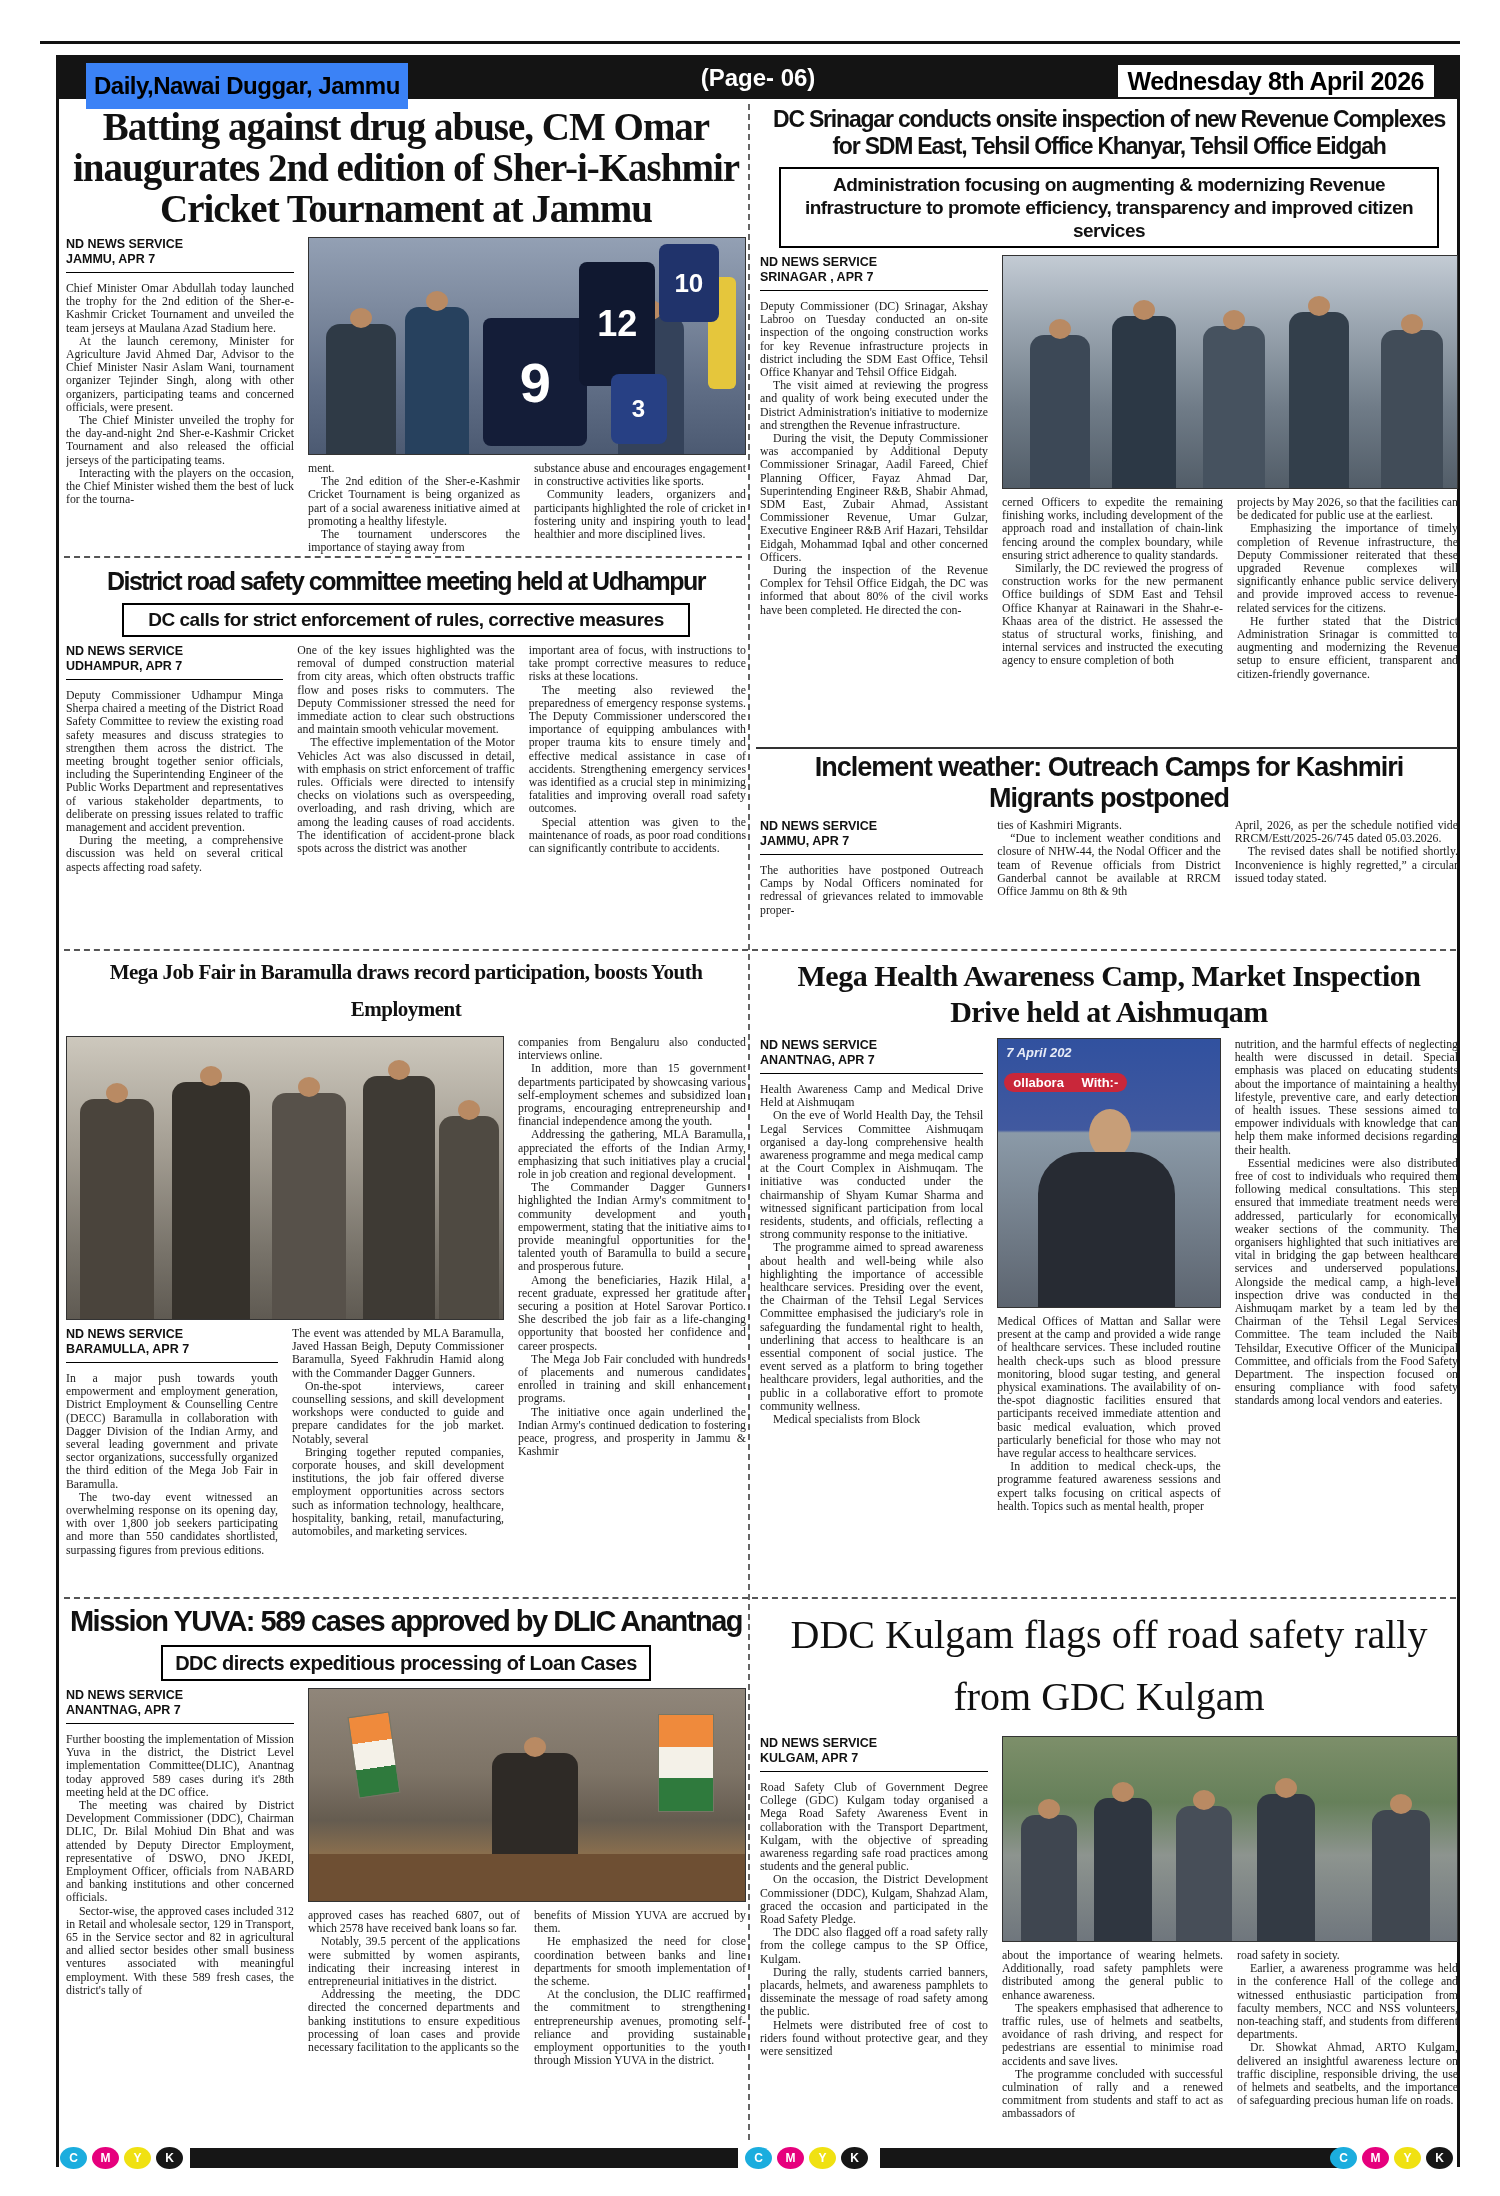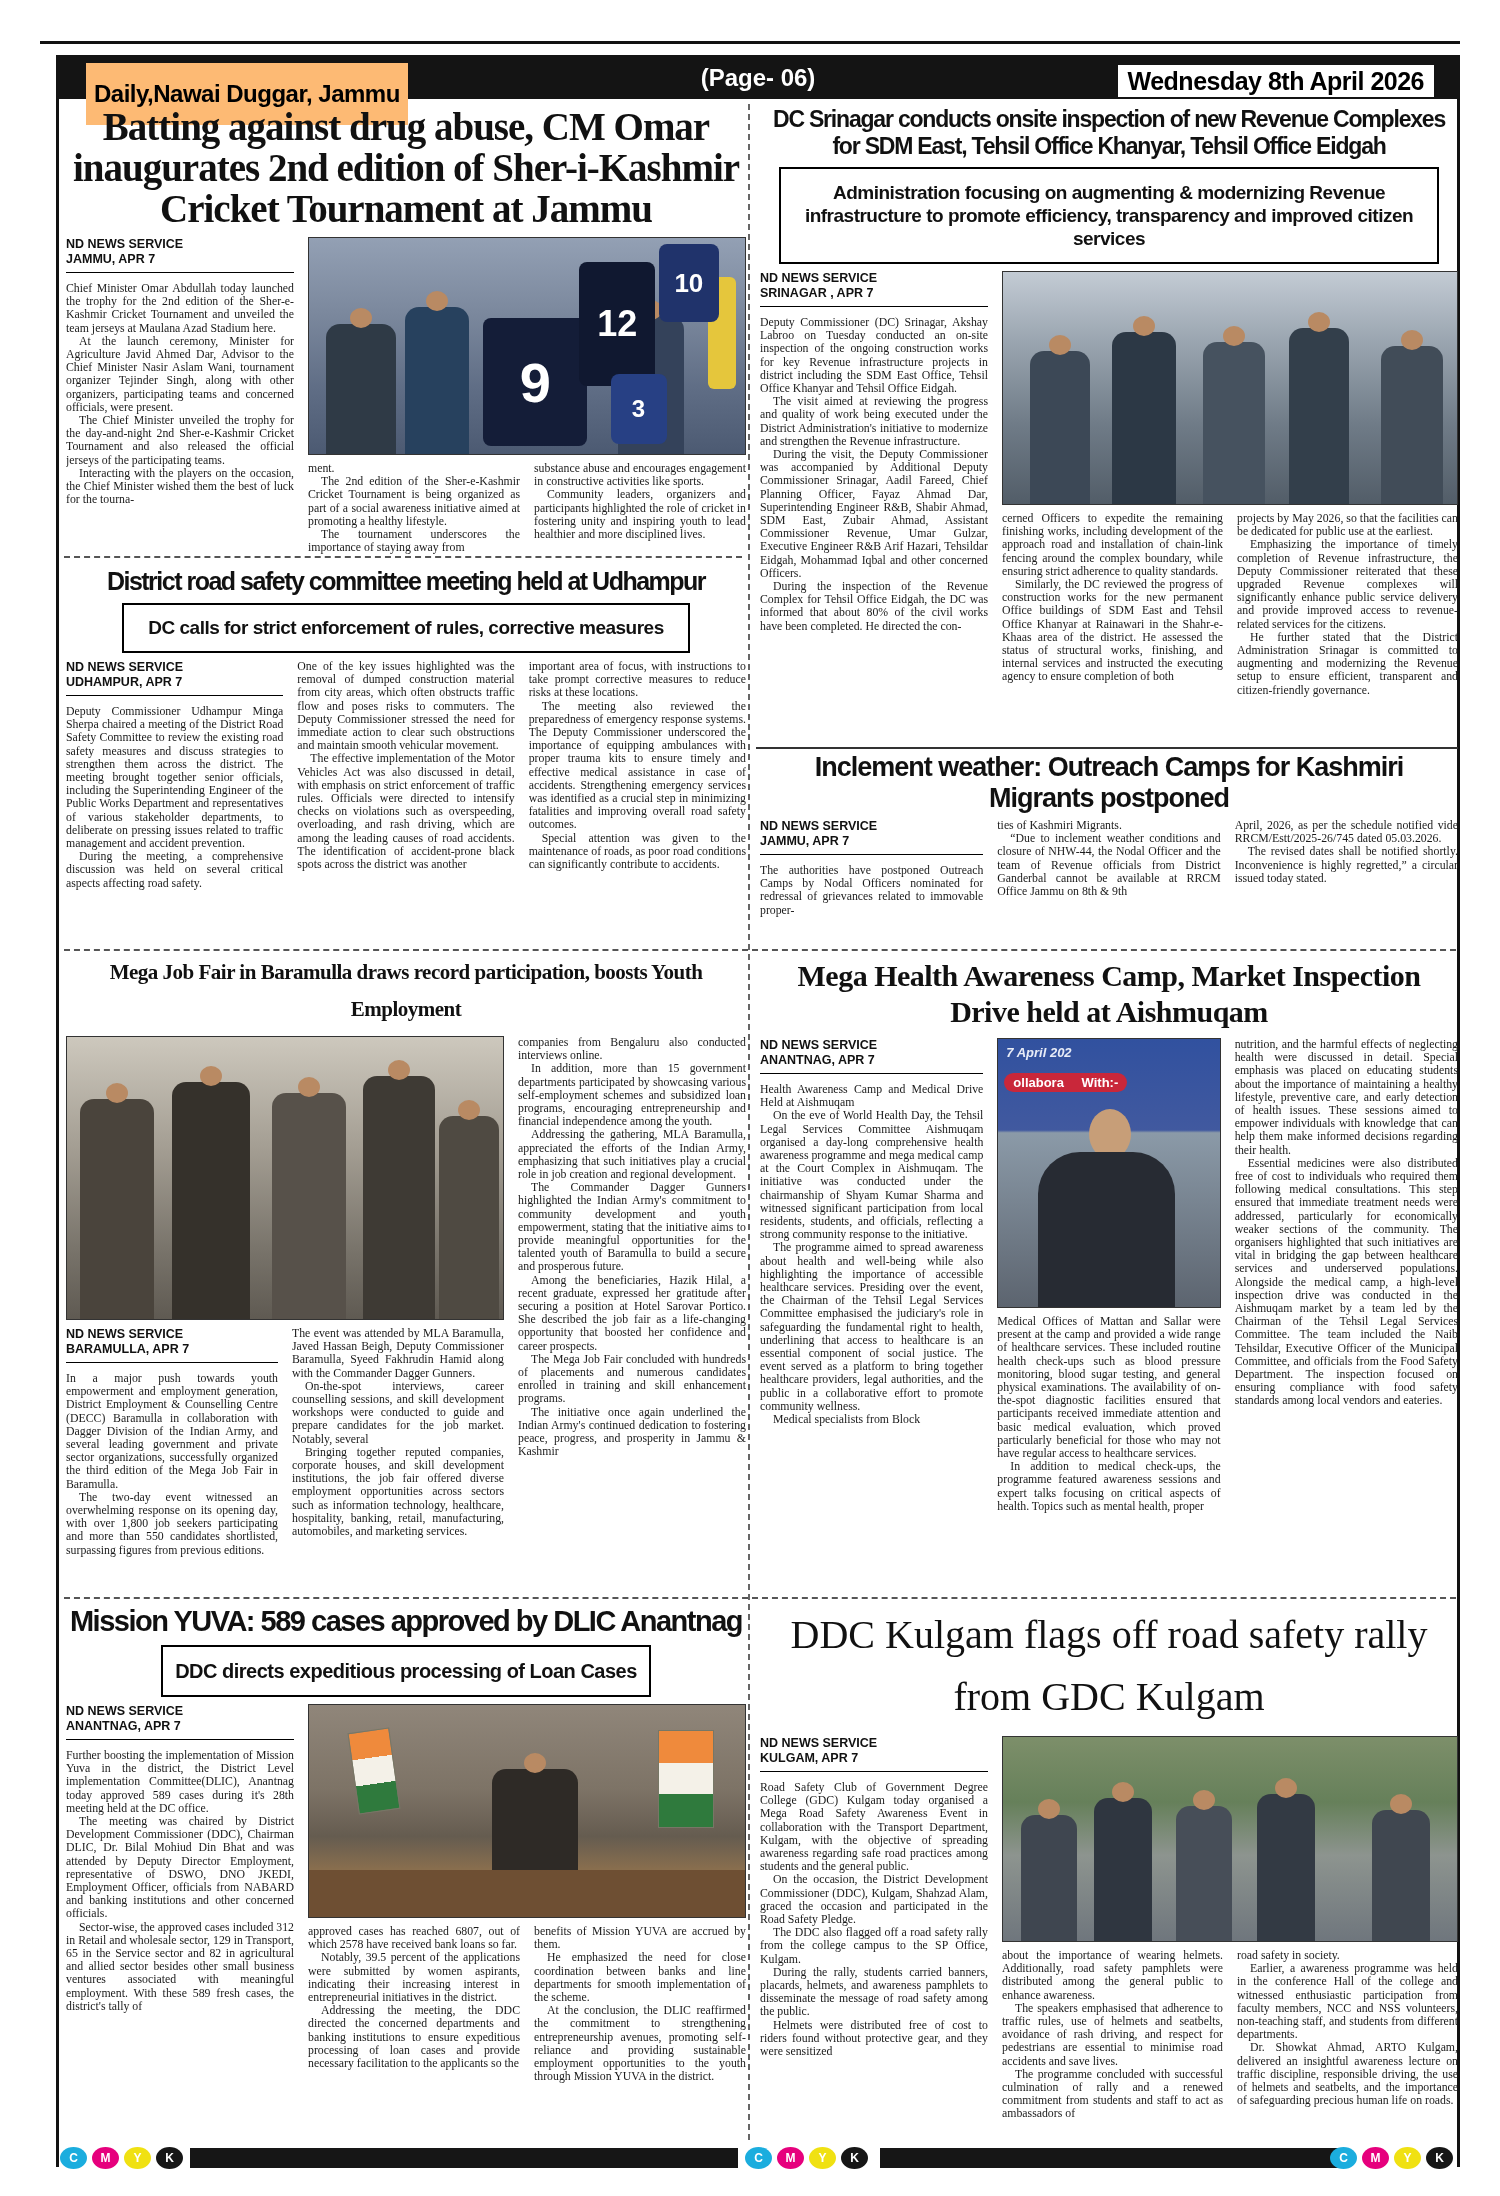--- a/index.html
+++ b/index.html
@@ -3,37 +3,37 @@
 <meta charset="utf-8">
 <style>
   html,body{margin:0;padding:0;background:#e8e8e8;}
   .page{position:relative;width:1500px;height:2196px;background:#fff;margin:0 auto;overflow:hidden;
         font-family:"Liberation Serif",serif;color:#1a1a1a;}
   .toprule{position:absolute;left:40px;top:41px;width:1420px;height:3px;background:#111;}
   .edge{position:absolute;top:55px;width:3px;height:2112px;background:#111;}
   .edge.l{left:56px}.edge.r{left:1457px}
   
   .hdr{position:absolute;left:56px;top:55px;width:1404px;height:44px;background:#141414;}
-  .mast{position:absolute;left:30px;top:8px;background:#fdba74;color:#000;padding:17px 8px;
+  .mast{position:absolute;left:30px;top:8px;background:#3b82f6;color:#000;padding:9px 8px;
         font:bold 24px/28px "Liberation Sans",sans-serif;letter-spacing:-0.5px;}
   .pgno{position:absolute;left:0;right:0;top:9px;text-align:center;color:#fff;
         font:bold 24px/28px "Liberation Sans",sans-serif;}
   .hdate{position:absolute;right:26px;top:10px;background:#fff;color:#000;padding:1px 10px;
         font:bold 25px/30px "Liberation Sans",sans-serif;letter-spacing:-0.5px;}
   
   .vdiv{position:absolute;left:748px;top:104px;height:2036px;border-left:2px dashed #666;}
   .hsep{position:absolute;border-top:2px dashed #555;}
   .hsolid{position:absolute;border-top:2px solid #333;}
   
   .art{position:absolute;overflow:hidden;}
   .hl{ text-align:center;margin:0;color:#111;}
   .hl-serif{font-family:"Liberation Serif",serif;font-weight:bold;}
   .hl-sans{font-family:"Liberation Sans",sans-serif;font-weight:bold;text-align:center;}
   .deck{border:2.5px solid #000;margin:7px auto;text-align:center;
-        font-family:"Liberation Sans",sans-serif;font-weight:bold;padding:12px 8px;color:#111;}
+        font-family:"Liberation Sans",sans-serif;font-weight:bold;padding:4px 8px;color:#111;}
   .byline{font:bold 12.5px/15px "Liberation Sans",sans-serif;color:#111;
           border-bottom:1.5px solid #000;padding-bottom:5px;margin-bottom:9px;}
   .cols{display:flex;gap:14px;}
   .col{flex:1;text-align:justify;overflow:hidden;font-size:11.8px;line-height:13.2px;}
   .col p{margin:0;text-indent:13px;}
   .col p:first-child{text-indent:0;}
   .body-row{display:flex;gap:14px;}
   .fixcol{flex:0 0 228px;}
   
   .photo{position:relative;border:1px solid #333;overflow:hidden;margin-bottom:7px;}

